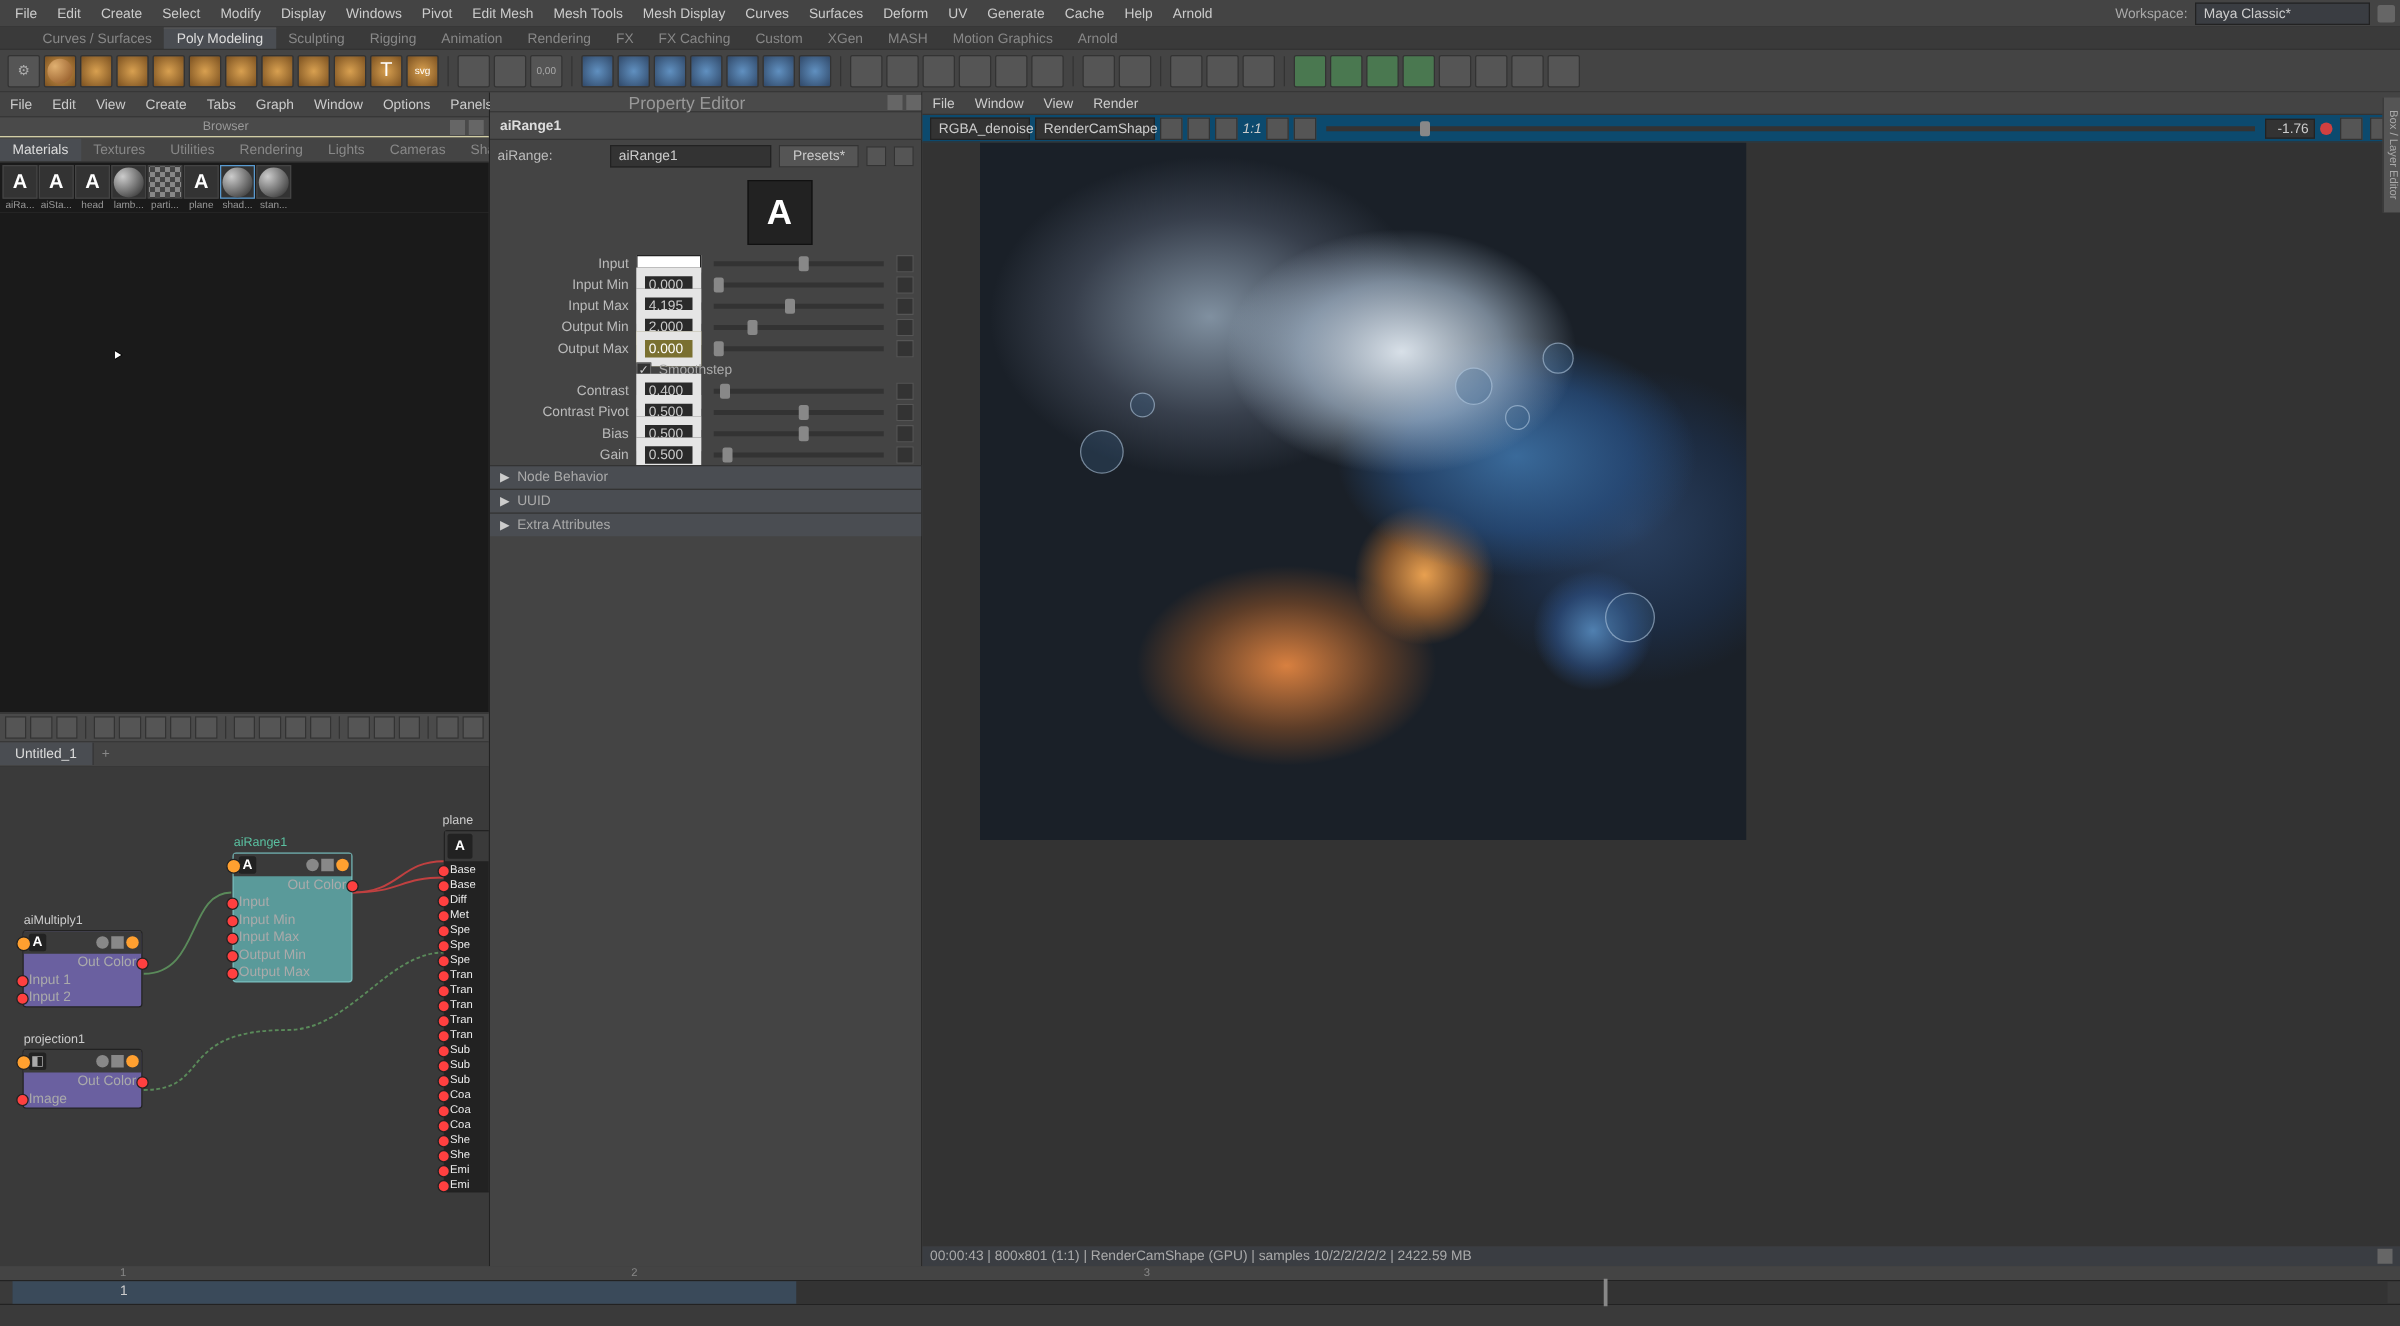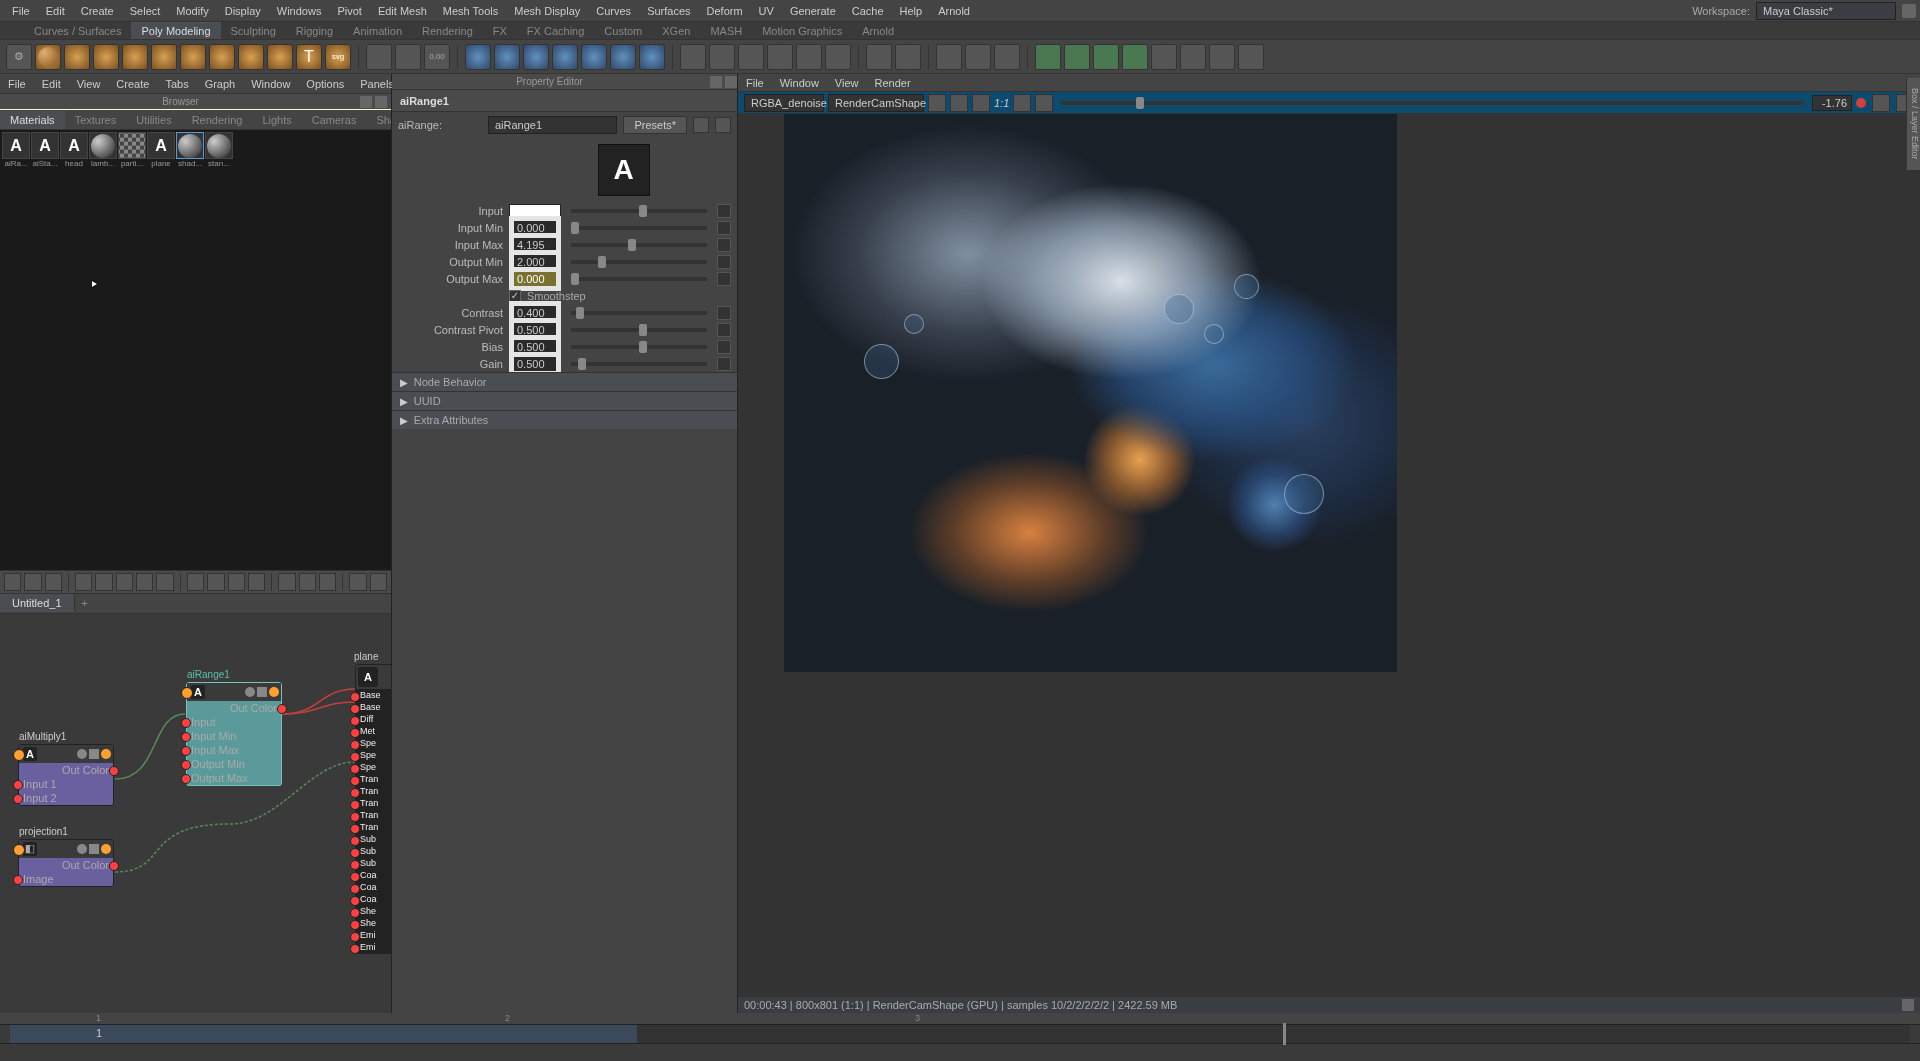--- a/index.html
+++ b/index.html
@@ -71,27 +71,27 @@
 .node-port-row { padding: 1px 4px; font-size: 10px; color: #eee; position: relative; }
 .node-port-in { position: absolute; left: -6px; top: 3px; width: 10px; height: 10px; border-radius: 50%; background: #ff4040; border: 1px solid #222; }
 .node-port-out { position: absolute; right: -6px; top: 3px; width: 10px; height: 10px; border-radius: 50%; background: #ff4040; border: 1px solid #222; }
 .node-label-above { position: absolute; top: -14px; left: 0; color: #ccc; font-size: 10px; white-space: nowrap; }
 .node-big-dot { position: absolute; left: -6px; top: 4px; width: 12px; height: 12px; border-radius:50%; background: #ffa030; border:1px solid #222;}
 
 .wire { position: absolute; stroke: #5a8a5a; stroke-width: 1.5; fill: none; }
 
 .mid-panel { width: 346px; background: #444; border-right: 1px solid #222; display: flex; flex-direction: column; }
 .prop-header { height: 16px; background: #4a4a4a; display: flex; align-items: center; border-bottom: 1px solid #333; }
-.prop-title { flex: 1; text-align: center; color: #999; font-size: 10px; }
+.prop-title { flex: 1; text-align: center; color: #999; font-size: 14px; }
 .node-name-row { height: 22px; background: #4a4a4a; display: flex; align-items: center; padding: 0 8px; border-bottom: 1px solid #333; }
 .node-name-lbl { color: #ddd; font-weight: bold; }
 
 .attr-row { display: flex; align-items: center; padding: 1px 6px; gap: 6px; height: 17px; }
 .attr-lbl { width: 105px; text-align: right; color: #bbb; font-size: 11px; }
-.attr-val { width: 52px; background: #2a2a2a; border: 5px solid #e5e5e5; padding: 1px 3px; color: #ccc; font-size: 11px; }
+.attr-val { width: 52px; background: #2a2a2a; border: 7px solid #e5e5e5; padding: 1px 3px; color: #ccc; font-size: 11px; }
 .attr-val.hl { background: #7a7030; color: #fff; }
 .attr-slider { flex: 1; height: 4px; background: #333; position: relative; margin: 0 4px; }
 .attr-thumb { position: absolute; top: -4px; width: 8px; height: 12px; background: #888; border-radius: 2px; }
 .attr-map { width: 14px; height: 14px; background: #333; border: 1px solid #555; cursor: pointer; }
 .attr-check { width: 12px; height: 12px; border: 1px solid #666; background: #333; display: inline-flex; align-items: center; justify-content: center; }
 .attr-check.on::after { content: '✓'; font-size: 10px; color: #ccc; }
 .color-swatch-white { width: 52px; height: 14px; background: #fff; border: 1px solid #222; }
 .type-row { display: flex; align-items: center; padding: 4px 6px; gap: 6px; }
 .type-lbl { text-align: left; width: 84px; color: #bbb; }
 .type-val { background: #333; border: 1px solid #222; padding: 2px 6px; color: #ccc; flex: 1; }

